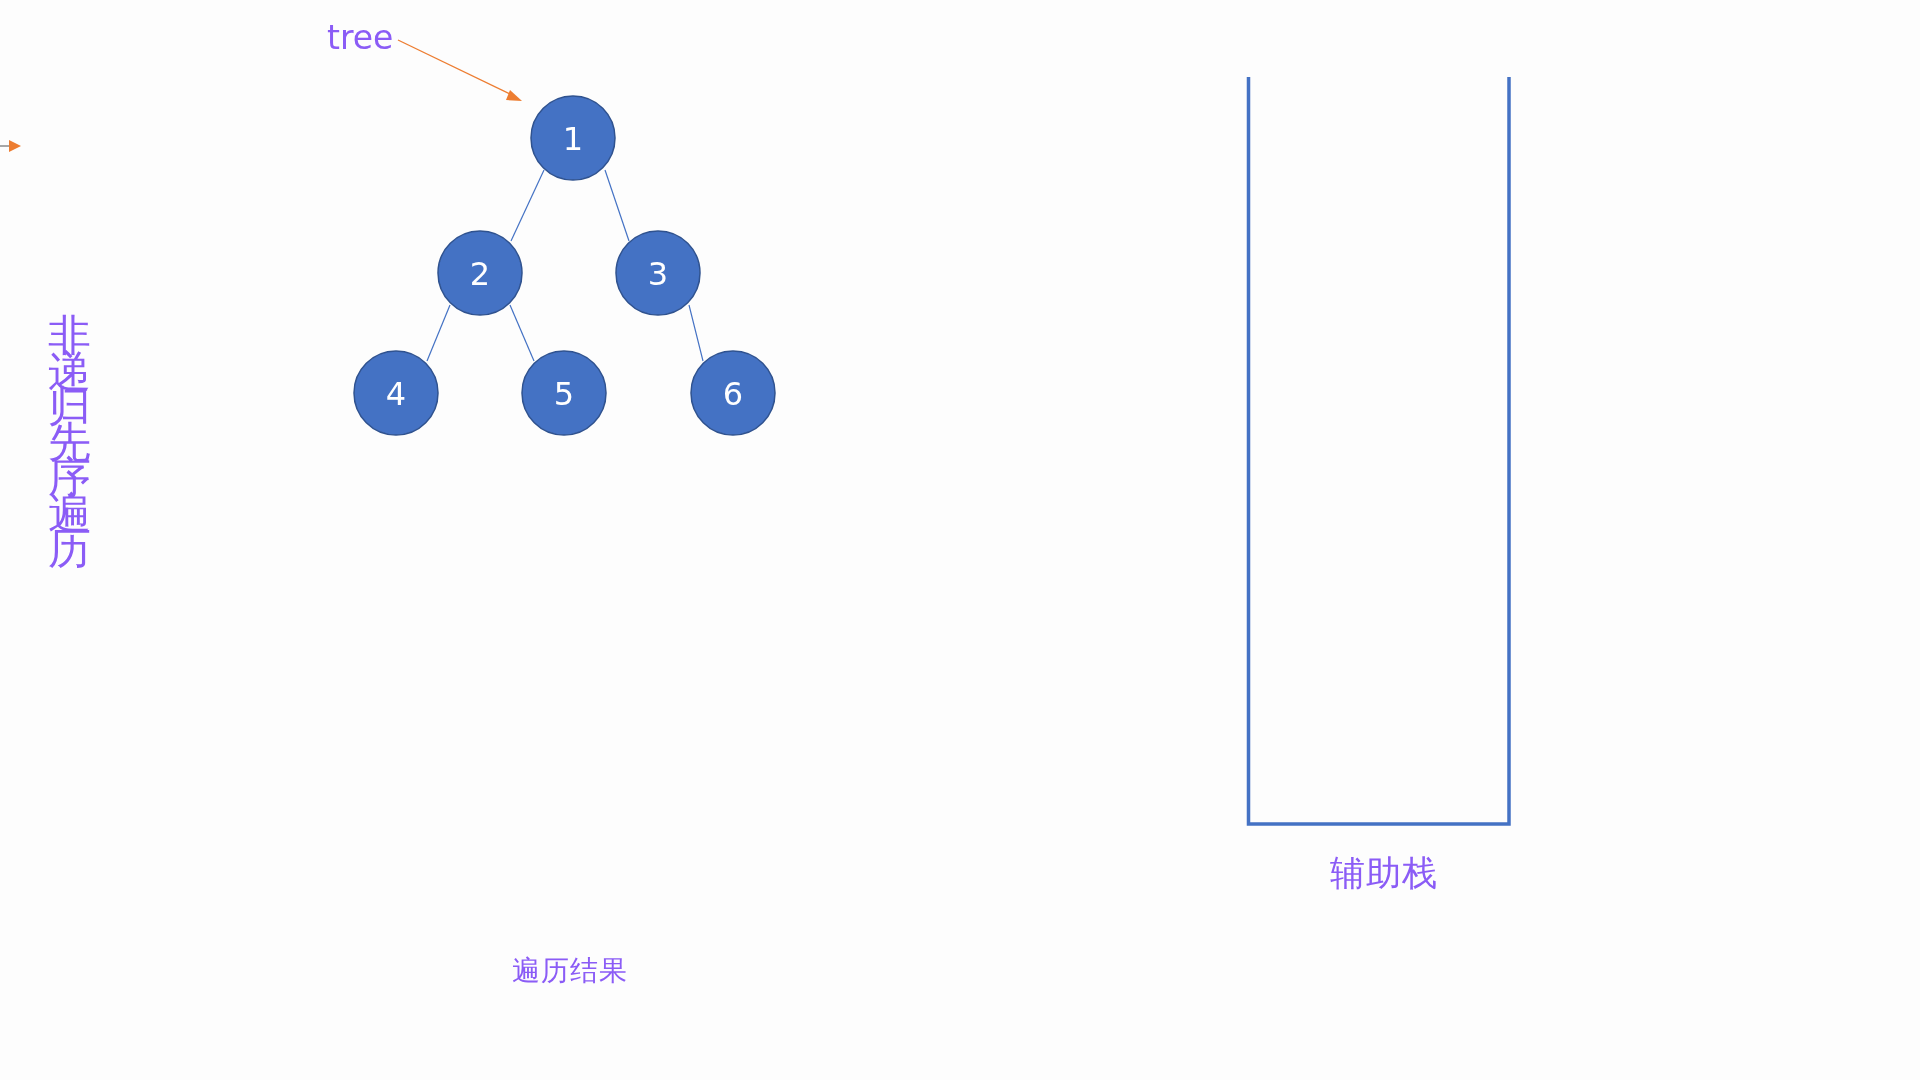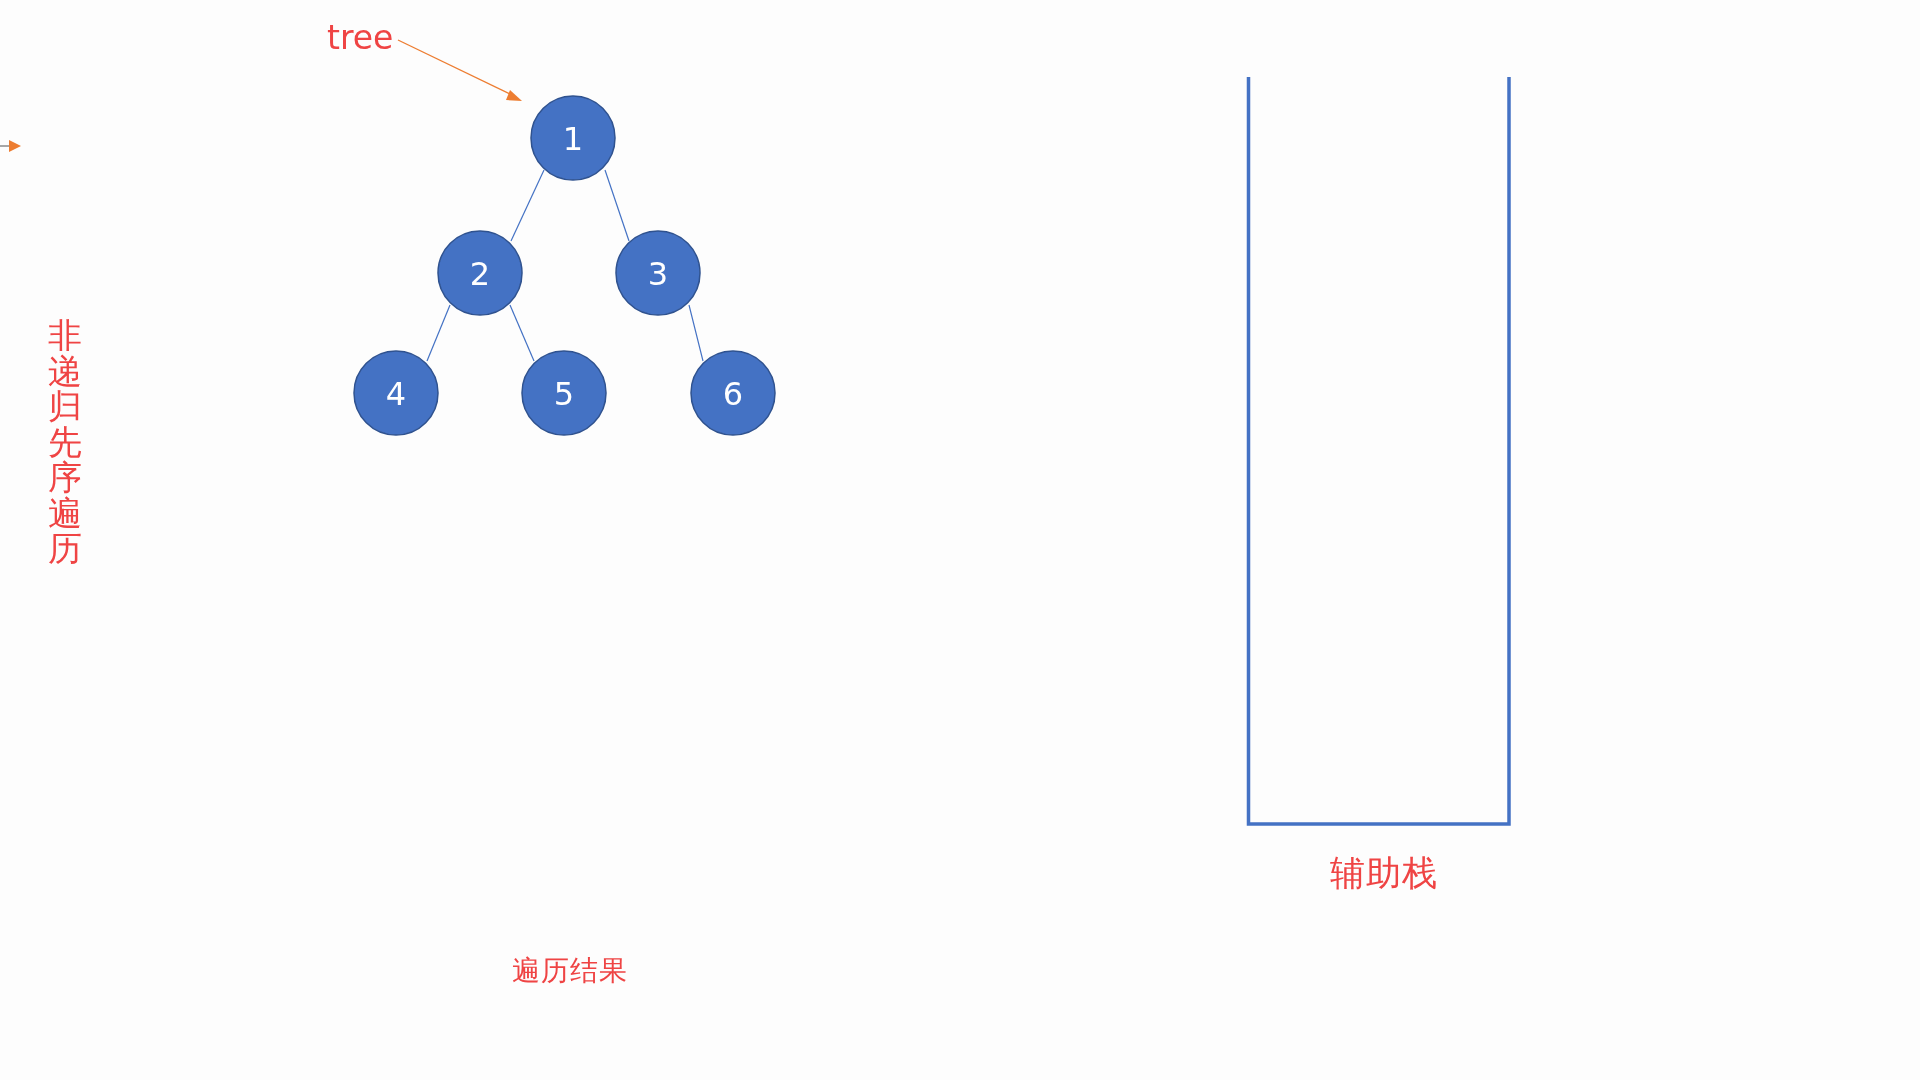--- a/index.html
+++ b/index.html
@@ -2,25 +2,25 @@
 <html><head>
 <meta charset="utf-8">
 <style>
   html, body { margin:0; padding:0; }
   body {
     width:1920px; height:1080px; position:relative; overflow:hidden;
     background:#fdfdfd;
     font-family:"DejaVu Sans","Liberation Sans",sans-serif;
   }
   svg.diagram { position:absolute; left:0; top:0; }
-  .label { position:absolute; color:#ef4444; white-space:nowrap; }
+  .label { position:absolute; color:#8b5cf6; white-space:nowrap; }
   .tree-label { left:327px; top:18px; font-size:33px; }
   .vertical-title {
-    left:48px; top:318px; width:36px; font-size:34px; line-height:35.5px;
-    text-align:left; word-break:break-all; white-space:normal;
+    left:48px; top:318px; width:36px; font-size:43px; line-height:35.5px;
+    text-align:center; word-break:break-all; white-space:normal;
   }
   .result-label { left:512px; top:952px; font-size:28px; letter-spacing:1px; }
   .stack-label { left:1330px; top:850px; font-size:35px; letter-spacing:1px; }
   .node-text { font-family:"DejaVu Sans","Liberation Sans",sans-serif; font-size:32px; fill:#ffffff; }
 </style>
 </head>
 <body>
 
 <svg class="diagram" width="1920" height="1080" viewBox="0 0 1920 1080">
   <defs>

